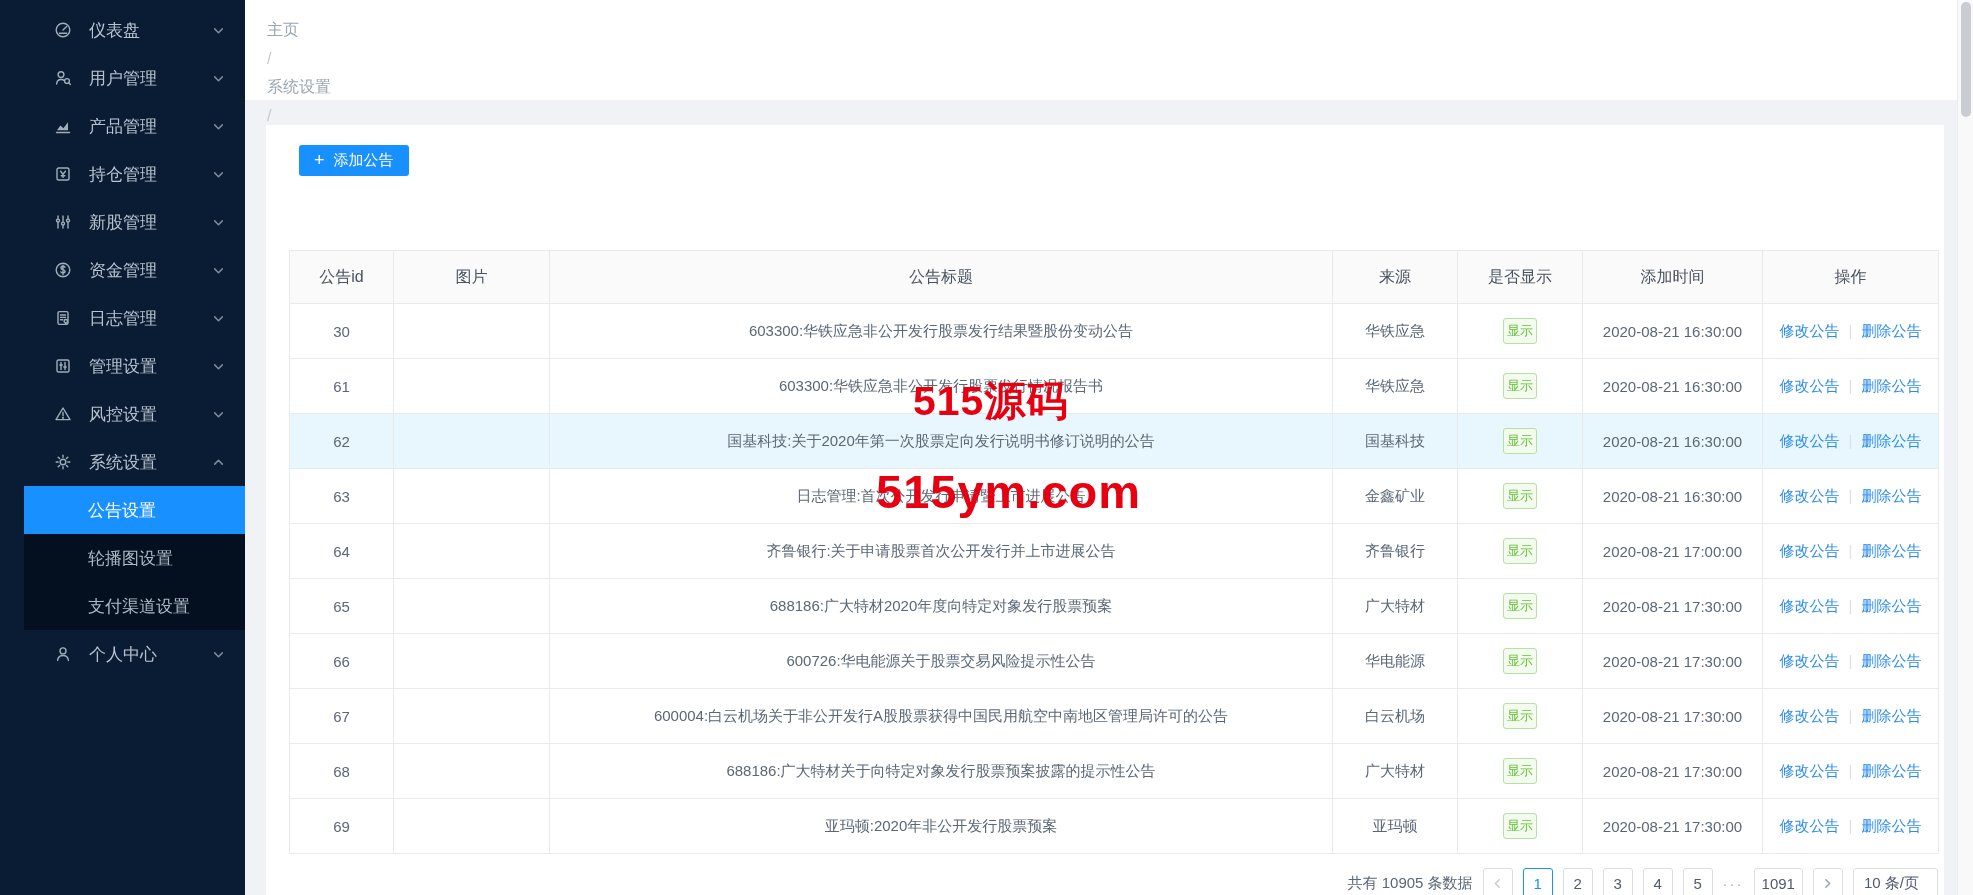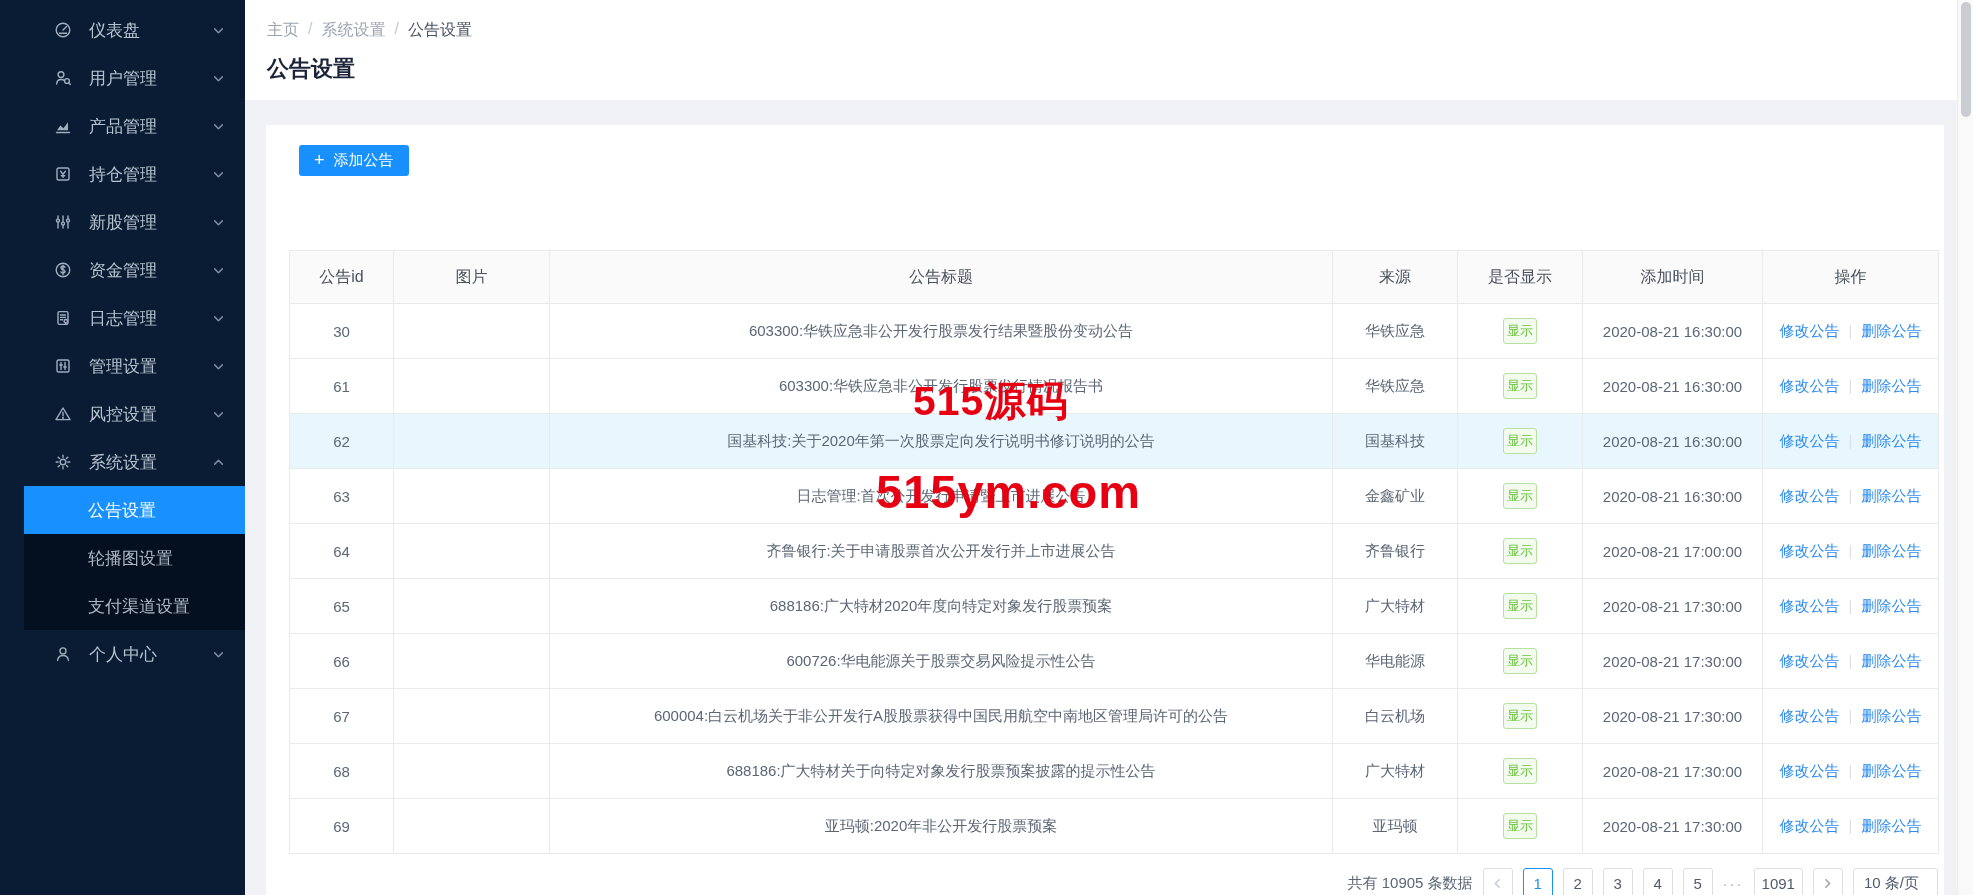--- a/index.html
+++ b/index.html
@@ -19,21 +19,21 @@
   .side-item .icon{ width:20px; height:18px; margin-right:15px; display:flex; align-items:center; color:#9fadbd;}
   .side-item .chev{ position:absolute; right:20px; color:#7d8b9b; display:flex;}
   .submenu{ background:var(--submenu-bg,#04101f); }
   .sub-item{ height:48px; display:flex; align-items:center; padding-left:64px;
     font-size:17px; cursor:pointer; color:#aeb9c6; white-space:nowrap;}
   .sub-item.active{ background:var(--accent,#1890ff); color:#fff; }
   
   .main{ position:absolute; left:245px; top:0; width:1728px; height:895px; }
   .page-header{ position:absolute; left:0; top:0; width:1728px; height:100px;
     background:#fff; padding:20px 0 0 22px;}
-  .breadcrumb{ display:flex; gap:9px; font-size:16px; color:#9aa5b1; }
+  .breadcrumb{ display:flex; gap:9px; font-size:16px; color:#9aa5b1;flex-direction:column; }
   .breadcrumb .crumb{ cursor:pointer; }
   .breadcrumb .crumb.last{ color:#4a5462; cursor:default; }
   .breadcrumb .sep{ color:#c3c9d1; }
   .page-title{ margin-top:13px; font-size:22px; font-weight:bold; color:#1c2438; }
   .card{ position:absolute; left:21px; top:125px; width:1678px; height:790px; background:#fff; }
   .add-btn{ position:absolute; left:33px; top:20px; height:31px; padding:0 15px;
     background:var(--accent,#1890ff); border:none; border-radius:3px; color:#fff;
     font-size:15px; display:flex; align-items:center; gap:9px; cursor:pointer;
     font-family:inherit;}
   .add-btn .plus{ font-size:18px; line-height:1; margin-top:-2px;}

